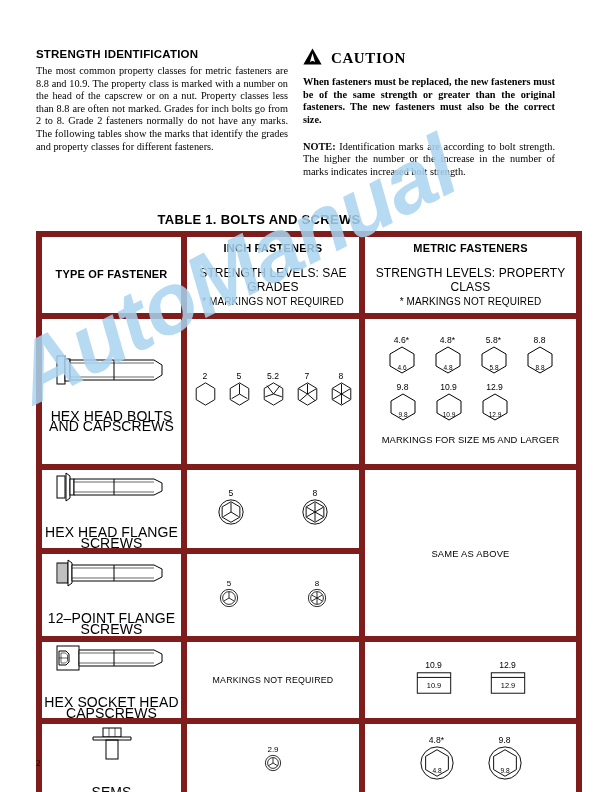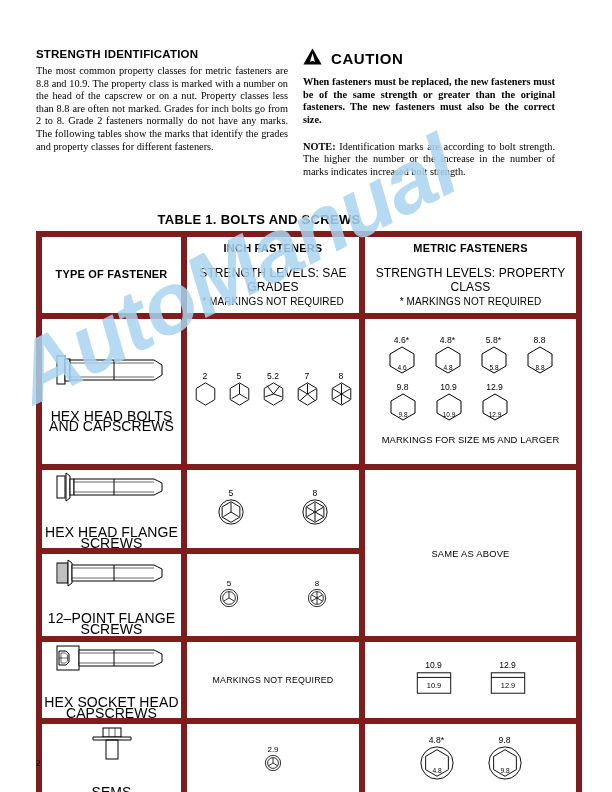--- a/index.html
+++ b/index.html
@@ -52,21 +52,21 @@
     line-height:12.6px;
     text-align:justify;
     margin:0;
   }
   .caution-head {
     display:flex; align-items:center; gap:9px;
     margin:0 0 7px 0;
   }
   .caution-tri { display:block; }
   .caution-word {
-    font-family:Liberation Sans, sans-serif;
+    font-family:Liberation Serif, serif;
     font-size:15px; font-weight:bold; letter-spacing:.6px;
   }
   .caution-body {
     font-family:"Liberation Serif", serif;
     font-weight:bold;
     font-size:10.3px;
     line-height:12.7px;
     text-align:justify;
     margin:0 0 14px 0;
   }

